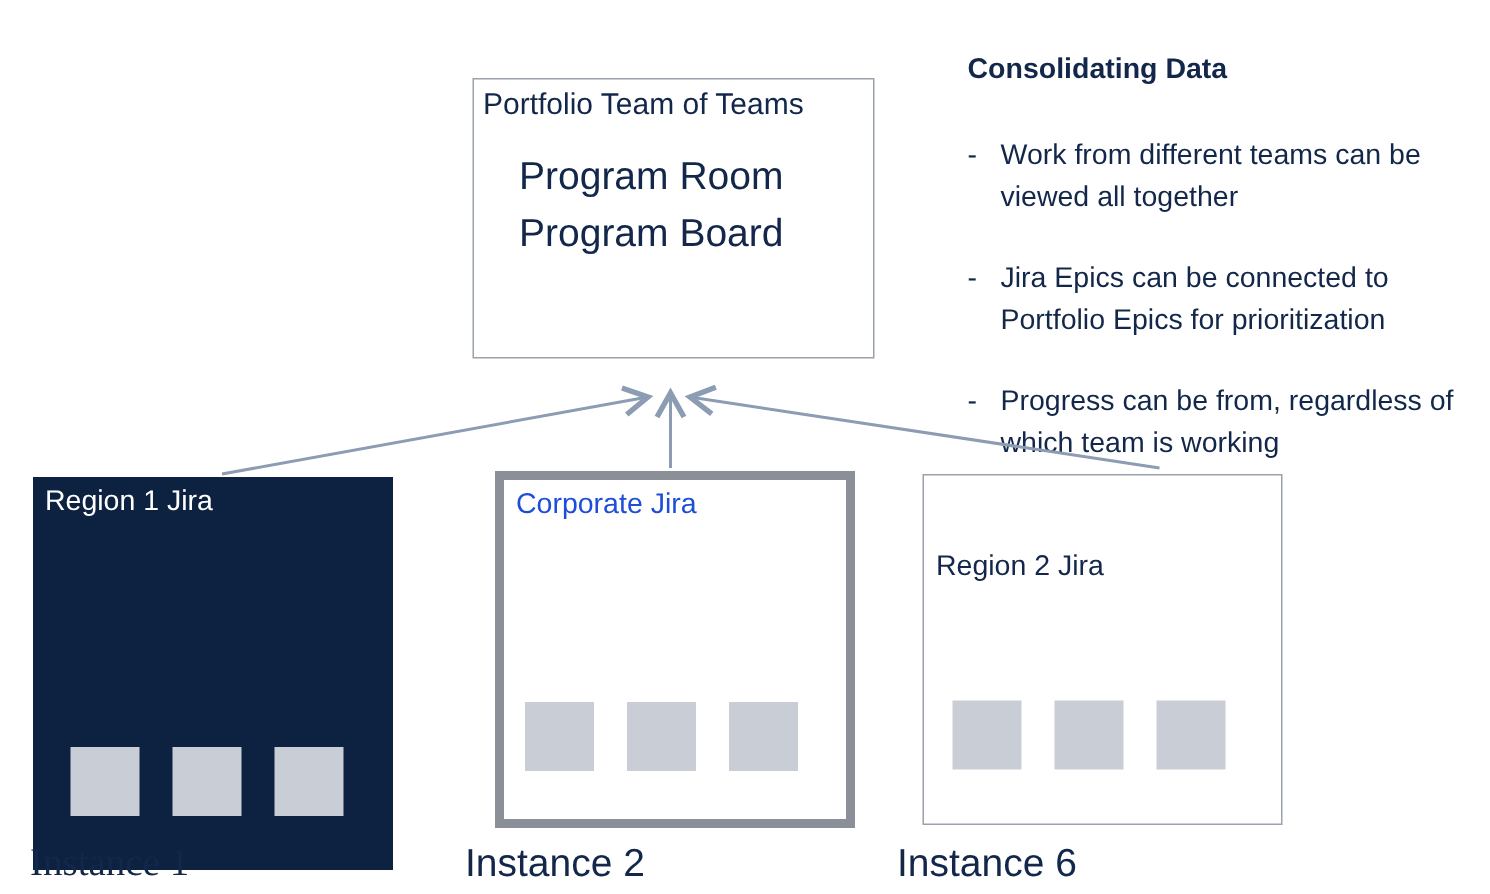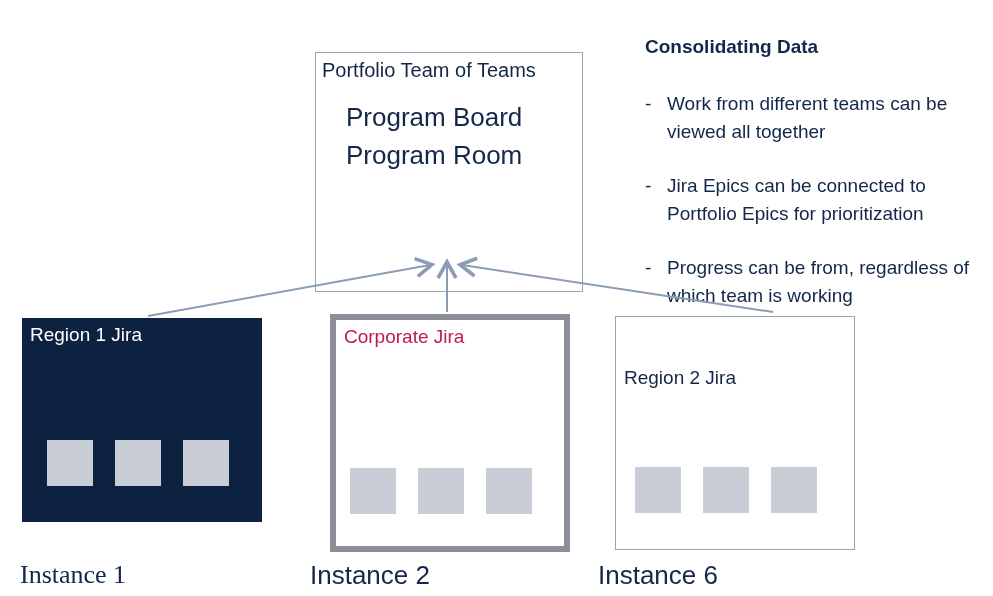--- a/index.html
+++ b/index.html
@@ -11,21 +11,21 @@
       font-family: "Liberation Sans", sans-serif;
       color: #12274a;
       overflow: hidden;
     }
     .canvas { position: absolute; inset: 0; }
 
     
     .portfolio-box {
       position: absolute;
       left: 315px; top: 52px;
-      width: 268px; height: 240px;
+      width: 268px; height: 187px;
       border: 1px solid #9aa2ac;
       box-sizing: border-box;
       background: #ffffff;
     }
     .portfolio-title {
       font-size: 20px;
       padding: 6px 0 0 6px;
       color: #12274a;
     }
     .portfolio-list {
@@ -79,33 +79,33 @@
       display: flex;
       gap: 22px;
     }
     .tile {
       width: 46px; height: 46px;
       background: #c9ced6;
     }
 
     .box-dark {
       left: 22px; top: 318px;
-      width: 240px; height: 204px;
+      width: 240px; height: 262px;
       background: #0d2240;
     }
     .box-dark .box-label { color: #ffffff; }
     .box-dark .tiles { left: 25px; }
 
     .box-thick {
       left: 330px; top: 314px;
       width: 240px; height: 238px;
       background: #ffffff;
       border: 6px solid #8a8f98;
     }
-    .box-thick .box-label { color: #be185d; }
+    .box-thick .box-label { color: #1d4ed8; }
     .box-thick .tiles { left: 14px; bottom: 32px; }
 
     .box-thin {
       left: 615px; top: 316px;
       width: 240px; height: 234px;
       background: #ffffff;
       border: 1px solid #9aa2ac;
     }
     .box-thin .box-label { color: #12274a; margin-top: 44px; }
     .box-thin .tiles { left: 19px; }
@@ -120,22 +120,22 @@
     .caption-3 { left: 598px; top: 560px; }
   </style>
 </head>
 <body>
 
 <div class="canvas">
 
   <div class="portfolio-box">
     <div class="portfolio-title">Portfolio Team of Teams</div>
     <div class="portfolio-list">
+      <div>Program Room</div>
       <div>Program Board</div>
-      <div>Program Room</div>
     </div>
   </div>
 
   <div class="consolidating">
     <div class="consolidating-title">Consolidating Data</div>
     <div class="bullet">
       <span class="dash">-</span>
       <span>Work from different teams can be viewed all together</span>
     </div>
     <div class="bullet">

